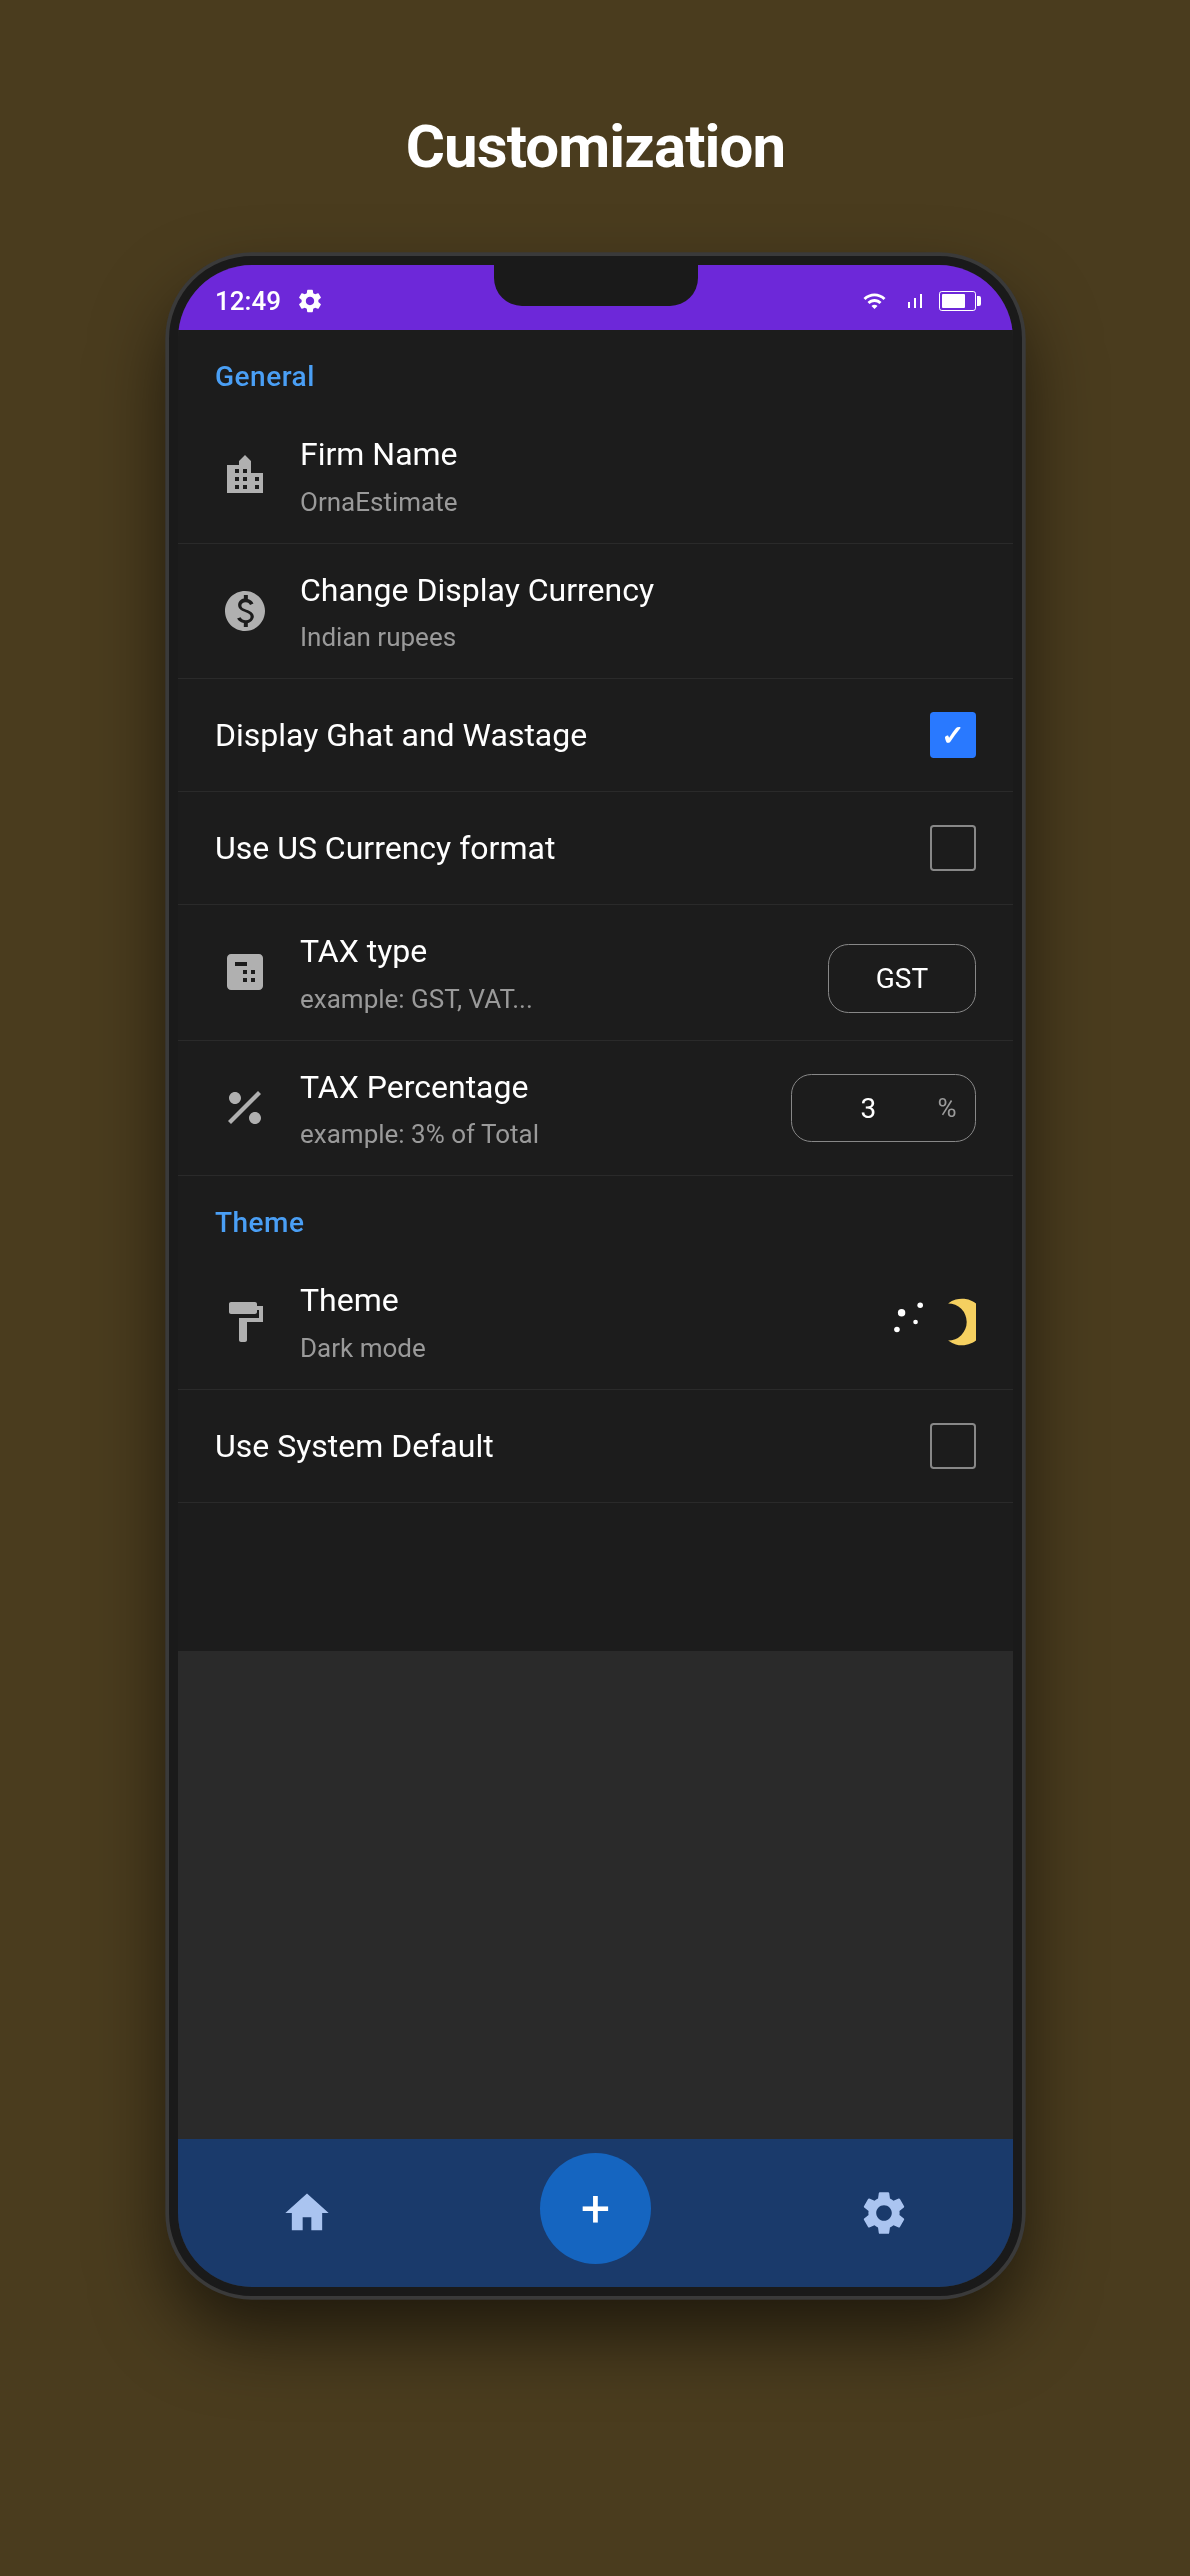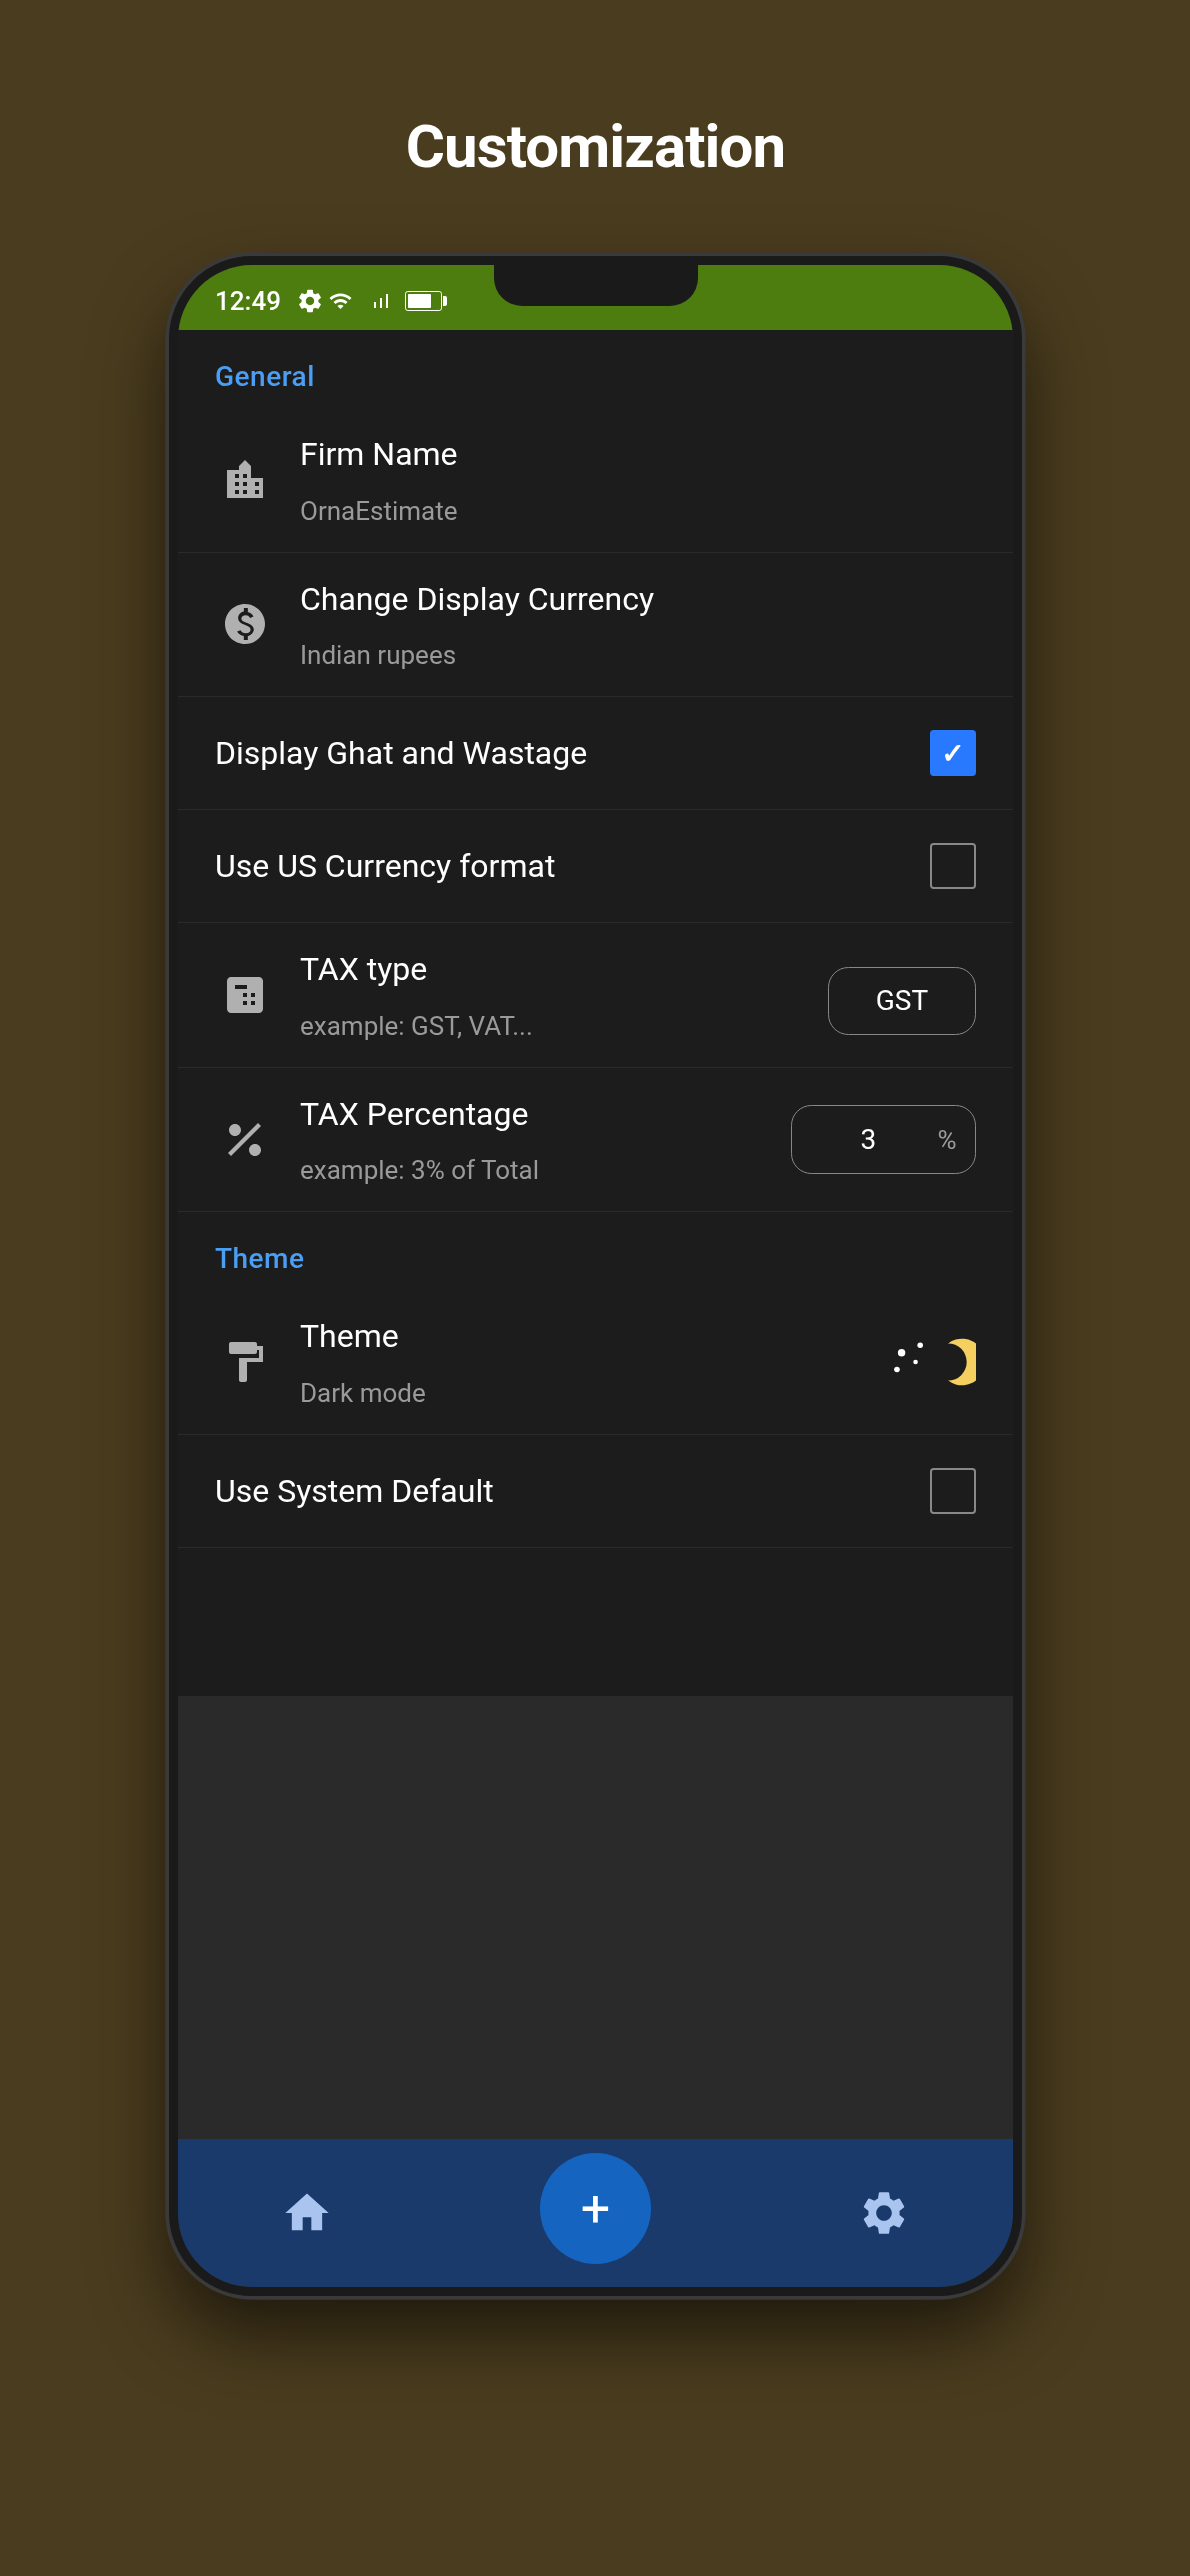--- a/index.html
+++ b/index.html
@@ -55,23 +55,24 @@
       top: 371px;
       width: 13px;
       height: 111px;
       background: #1a1a1a;
       border-radius: 0 3.7px 3.7px 0;
     }
 
     
     .status-bar {
       display: flex;
+      justify-content: space-between;
       align-items: center;
       padding: 11px 37px 4px 37px;
-      background: #4d7c0f;
+      background: #6d28d9;
       height: 65px;
     }
 
     .status-left {
       display: flex;
       align-items: center;
       gap: 15px;
       color: #ffffff;
       font-size: 26px;
       font-weight: 500;
@@ -158,21 +159,21 @@
     .settings-item-title {
       color: #ffffff;
       font-size: 32px;
       font-weight: 400;
       line-height: 1.3;
     }
 
     .settings-item-subtitle {
       color: #9a9a9a;
       font-size: 26px;
-      margin-top: 20px;
+      margin-top: 11px;
     }
 
     
     .checkbox {
       width: 46px;
       height: 46px;
       border: 2.3px solid #888;
       border-radius: 3.7px;
       display: flex;
       align-items: center;

